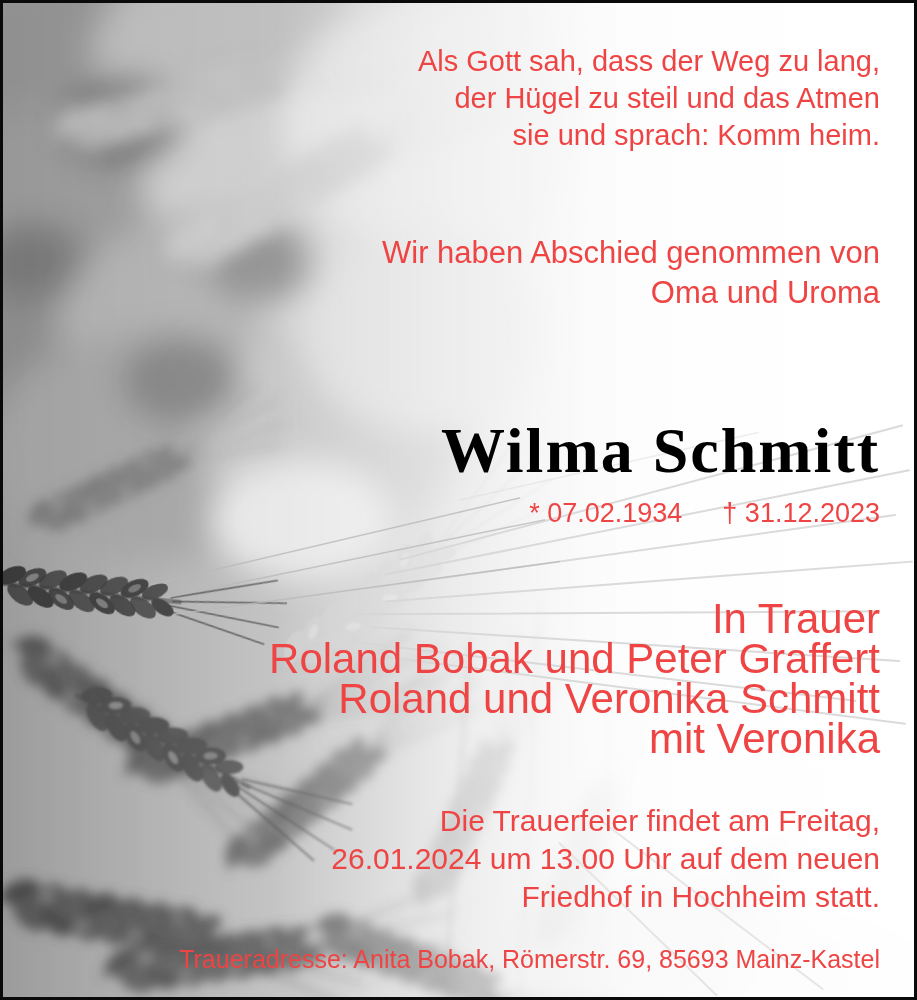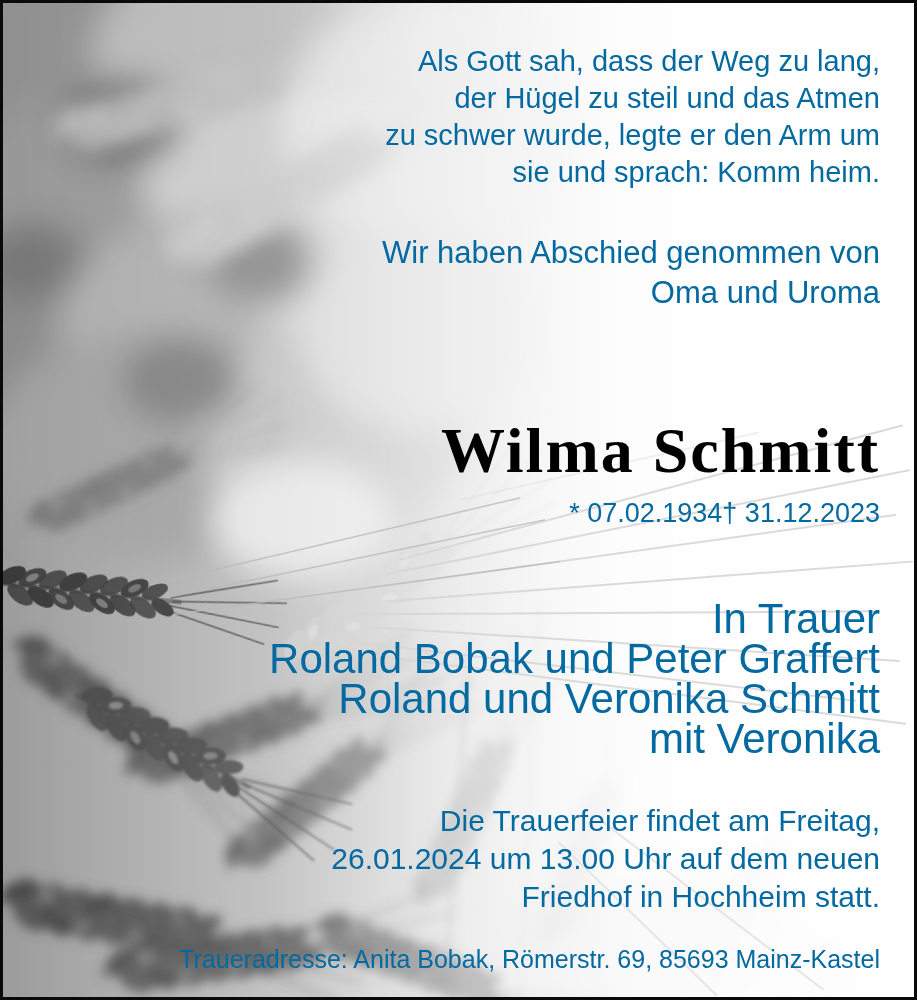--- a/index.html
+++ b/index.html
@@ -15,34 +15,34 @@
     color:#161616;
   }
   .photo{
     position:absolute;inset:0;width:100%;height:100%;
   }
   .txt{
     position:absolute;
     right:34px;
     text-align:right;
     white-space:nowrap;
-    color:#0369a1;
+    color:#ef4444;
   }
   .verse{top:40px;font-size:29px;line-height:37px;font-weight:400;}
   .farewell{top:230px;font-size:31px;line-height:40px;}
   .name{
     top:412px;
     font-family:"Liberation Serif", serif;
     font-weight:700;
     font-size:64px;
     line-height:72px;
     letter-spacing:2px;
     color:#000000;
   }
-  .dates{top:494px;font-size:27px;line-height:32px;display:flex;justify-content:flex-end;left:0;align-items:center;}
+  .dates{top:494px;font-size:27px;line-height:32px;display:flex;justify-content:flex-end;gap:40px;left:0;align-items:center;}
   .mourners{top:596px;font-size:42px;line-height:40px;}
   .service{top:799px;font-size:30px;line-height:38px;}
   .address{top:941px;font-size:25px;line-height:30px;}
 </style>
 </head>
 <body>
 
 <div class="stage">
 
   <svg class="photo" viewBox="0 0 917 1000" preserveAspectRatio="none" aria-hidden="true">
@@ -166,21 +166,20 @@
       <path d="M400,560 L905,425 M385,575 L912,470 M372,588 L898,515 M385,602 L915,562 M355,615 L882,612 M372,628 L902,662 M345,642 L858,702 M362,655 L908,725" stroke="#d6d6d6" stroke-width="2" opacity="0.9" fill="none"></path>
       <path d="M165,598 L545,520 M172,615 L560,562 M150,585 L520,498" stroke="#b9b9b9" stroke-width="1.5" opacity="0.8" fill="none"></path>
       <path d="M560,845 L718,998 M605,825 L825,992" stroke="#e2e2e2" stroke-width="2" opacity="0.9" fill="none"></path>
       <path d="M460,500 L760,432" stroke="#dcdcdc" stroke-width="1.5" opacity="0.5" fill="none"></path>
     </g>
   </svg>
 
   <div class="txt verse">
     <div>Als Gott sah, dass der Weg zu lang,</div>
     <div>der Hügel zu steil und das Atmen</div>
-    <div>zu schwer wurde, legte er den Arm um</div>
     <div>sie und sprach: Komm heim.</div>
   </div>
 
   <div class="txt farewell">
     <div>Wir haben Abschied genommen von</div>
     <div>Oma und Uroma</div>
   </div>
 
   <div class="txt name">Wilma Schmitt</div>
 

